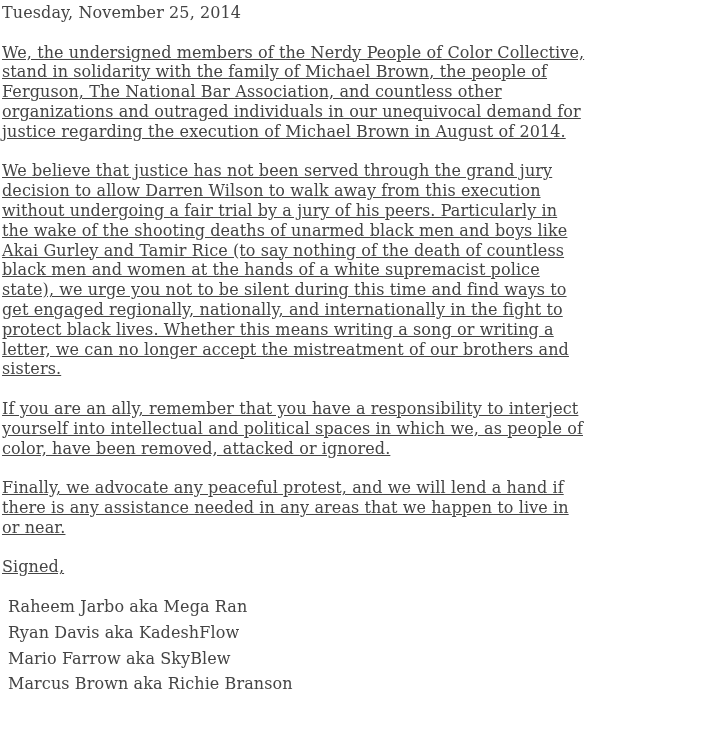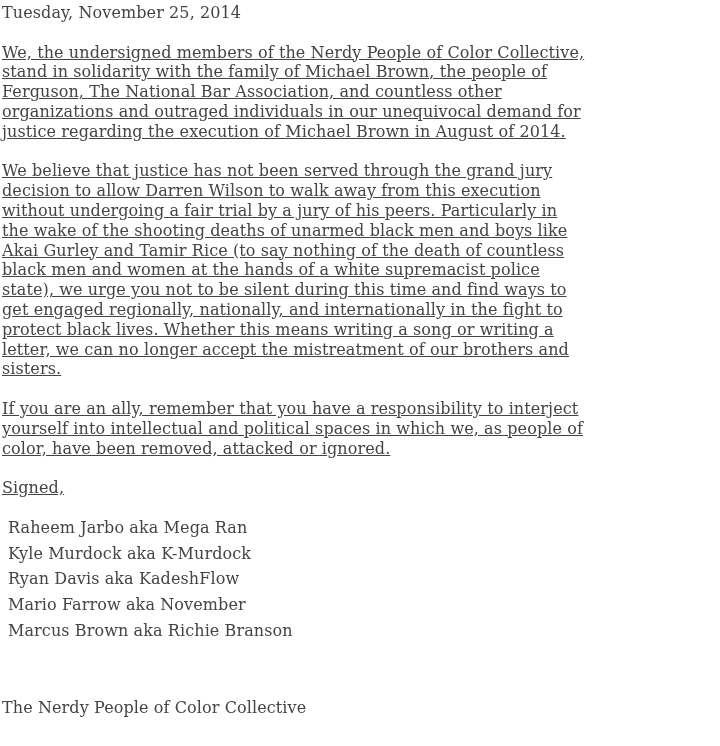--- a/index.html
+++ b/index.html
@@ -45,26 +45,26 @@
 <div class="letter" style="color: rgb(68, 68, 68);">
 
   <div class="date-line">Tuesday, November 25, 2014</div>
 
   <p>We, the undersigned members of the Nerdy People of Color Collective, stand in solidarity with the family of Michael Brown, the people of Ferguson, The National Bar Association, and countless other organizations and outraged individuals in our unequivocal demand for justice regarding the execution of Michael Brown in August of 2014.</p>
 
   <p>We believe that justice has not been served through the grand jury decision to allow Darren Wilson to walk away from this execution without undergoing a fair trial by a jury of his peers. Particularly in the wake of the shooting deaths of unarmed black men and boys like Akai Gurley and Tamir Rice (to say nothing of the death of countless black men and women at the hands of a white supremacist police state), we urge you not to be silent during this time and find ways to get engaged regionally, nationally, and internationally in the fight to protect black lives. Whether this means writing a song or writing a letter, we can no longer accept the mistreatment of our brothers and sisters.</p>
 
   <p>If you are an ally, remember that you have a responsibility to interject yourself into intellectual and political spaces in which we, as people of color, have been removed, attacked or ignored.</p>
 
+  <p>Finally, we advocate any peaceful protest, and we will lend a hand if there is any assistance needed in any areas that we happen to live in or near.</p>
 
   <p>Signed,</p>
 
   <div class="signatories">
     <div class="signatory">Raheem Jarbo aka Mega Ran</div>
-    <div class="signatory">Kyle Murdock aka K-Murdock</div>
     <div class="signatory">Ryan Davis aka KadeshFlow</div>
-    <div class="signatory">Mario Farrow aka November</div>
+    <div class="signatory">Mario Farrow aka SkyBlew</div>
     <div class="signatory">Marcus Brown aka Richie Branson</div>
   </div>
 
   <div class="footer-line">The Nerdy People of Color Collective</div>
 
 </div>
 
 </body></html>

